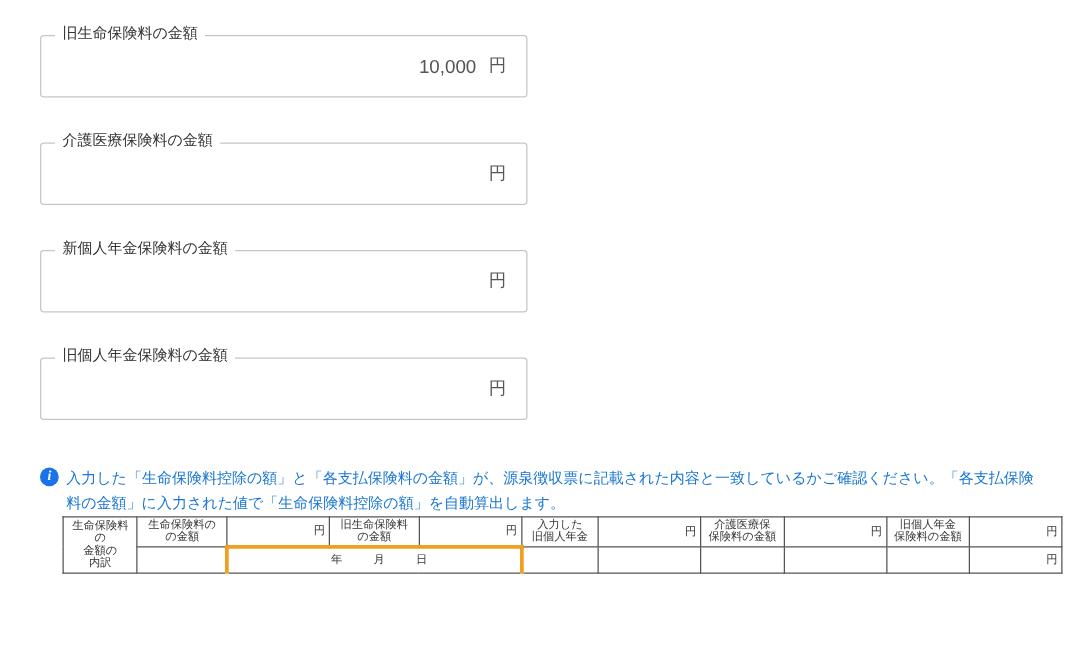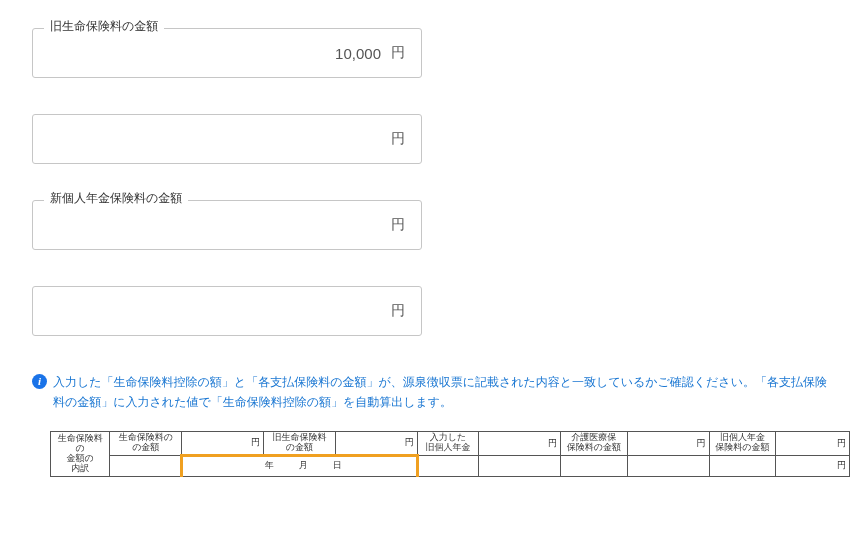--- a/index.html
+++ b/index.html
@@ -74,21 +74,20 @@
       justify-content: center;
       font-size: 11px;
       font-weight: bold;
       font-style: italic;
       font-family: Georgia, serif;
       flex-shrink: 0;
       margin-top: 2px;
     }
     .info-text { color: #1976d2; }
     .table-wrap {
-      margin-top: 18px;
       padding-left: 18px;
       font-size: 10px;
       color: #333;
     }
     table.withholding {
       border-collapse: collapse;
       width: 800px;
     }
     table.withholding td {
       border: 1px solid #555;
@@ -108,37 +107,43 @@
   <div class="field-legend">
     <span>旧生命保険料の金額</span>
   </div>
   <div class="input-box">
     <input type="text" value="10,000" style="">
     <span class="unit">円</span>
   </div>
 </div>
 
 <div class="field-group">
+  <div class="field-legend">
+    <span>介護医療保険料の金額</span>
+  </div>
   <div class="input-box">
     <input type="text" value="" style="">
     <span class="unit">円</span>
   </div>
 </div>
 
 <div class="field-group">
   <div class="field-legend">
     <span>新個人年金保険料の金額</span>
   </div>
   <div class="input-box">
     <input type="text" value="" style="">
     <span class="unit">円</span>
   </div>
 </div>
 
 <div class="field-group">
+  <div class="field-legend">
+    <span>旧個人年金保険料の金額</span>
+  </div>
   <div class="input-box">
     <input type="text" value="" style="">
     <span class="unit">円</span>
   </div>
 </div>
 
 <div class="info-bar">
   <span class="info-icon">i</span>
   <span class="info-text">入力した「生命保険料控除の額」と「各支払保険料の金額」が、源泉徴収票に記載された内容と一致しているかご確認ください。「各支払保険料の金額」に入力された値で「生命保険料控除の額」を自動算出します。</span>
 </div>

